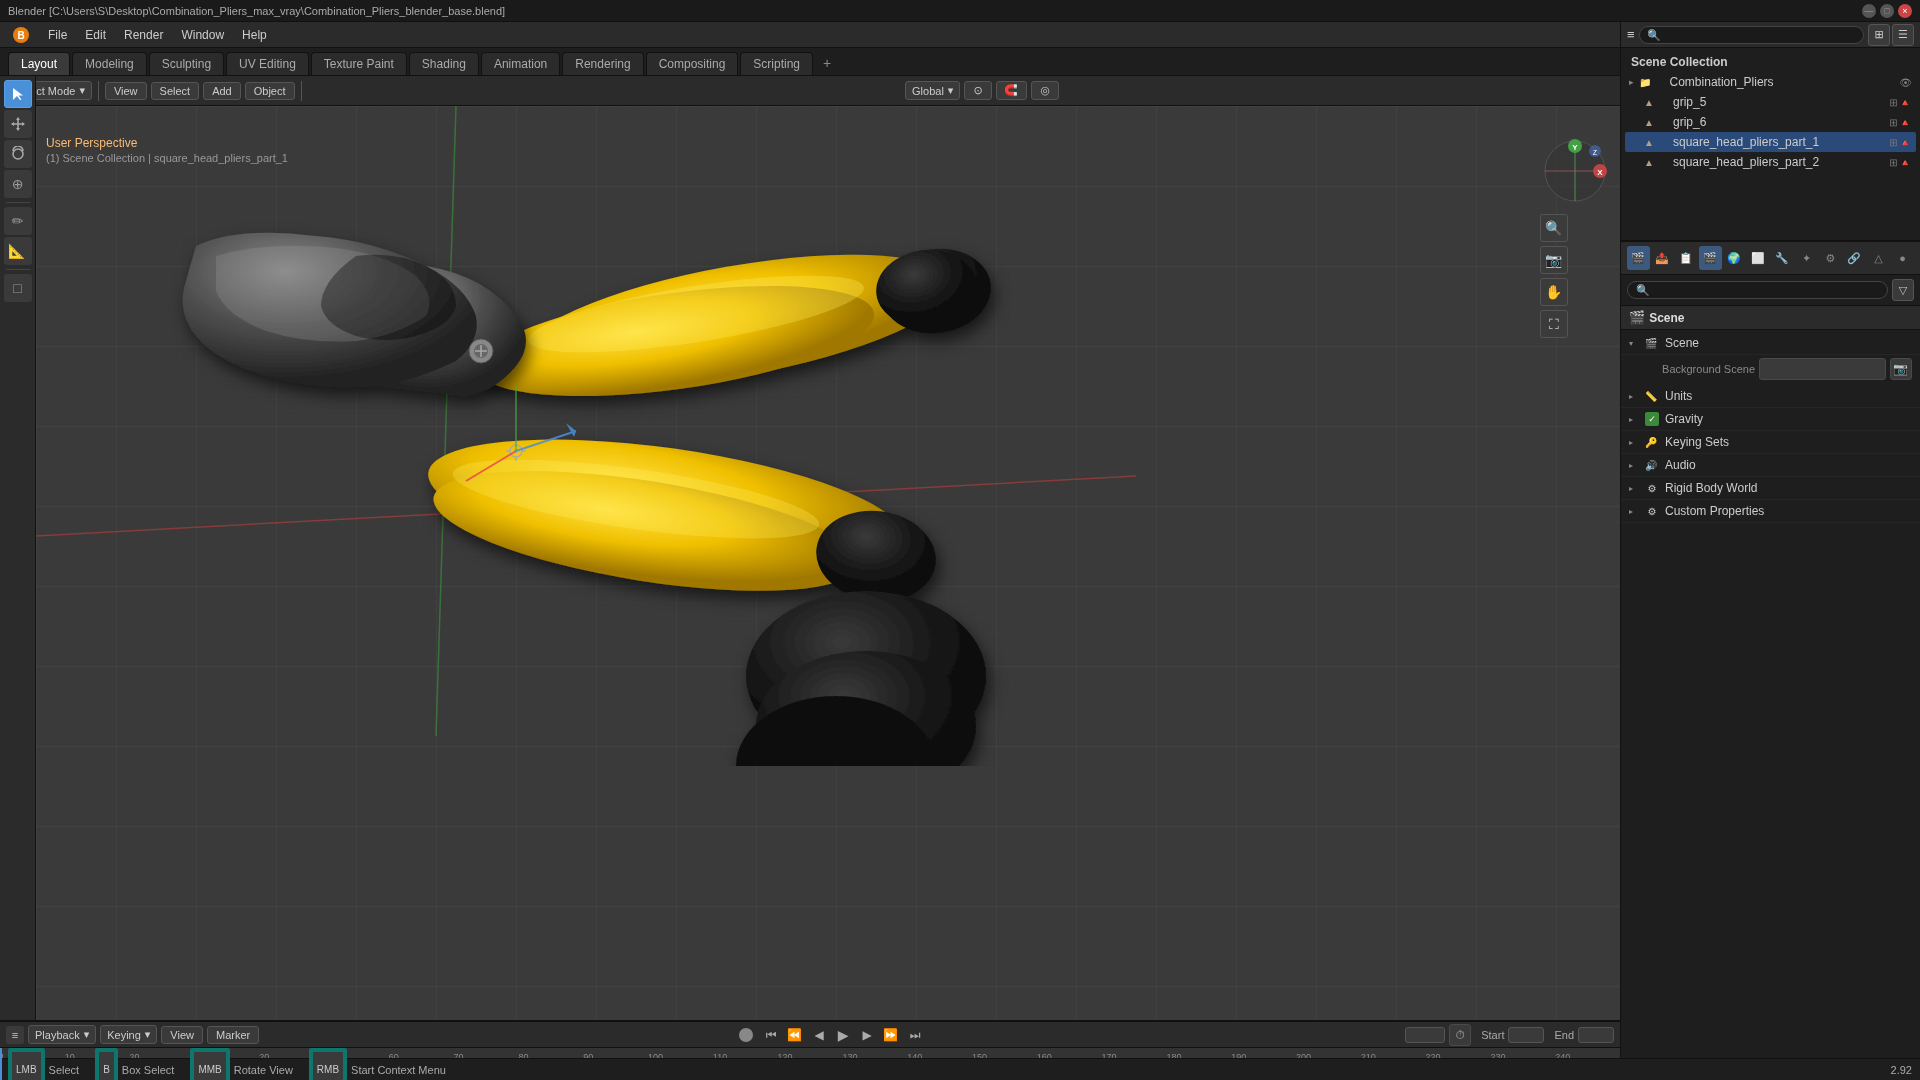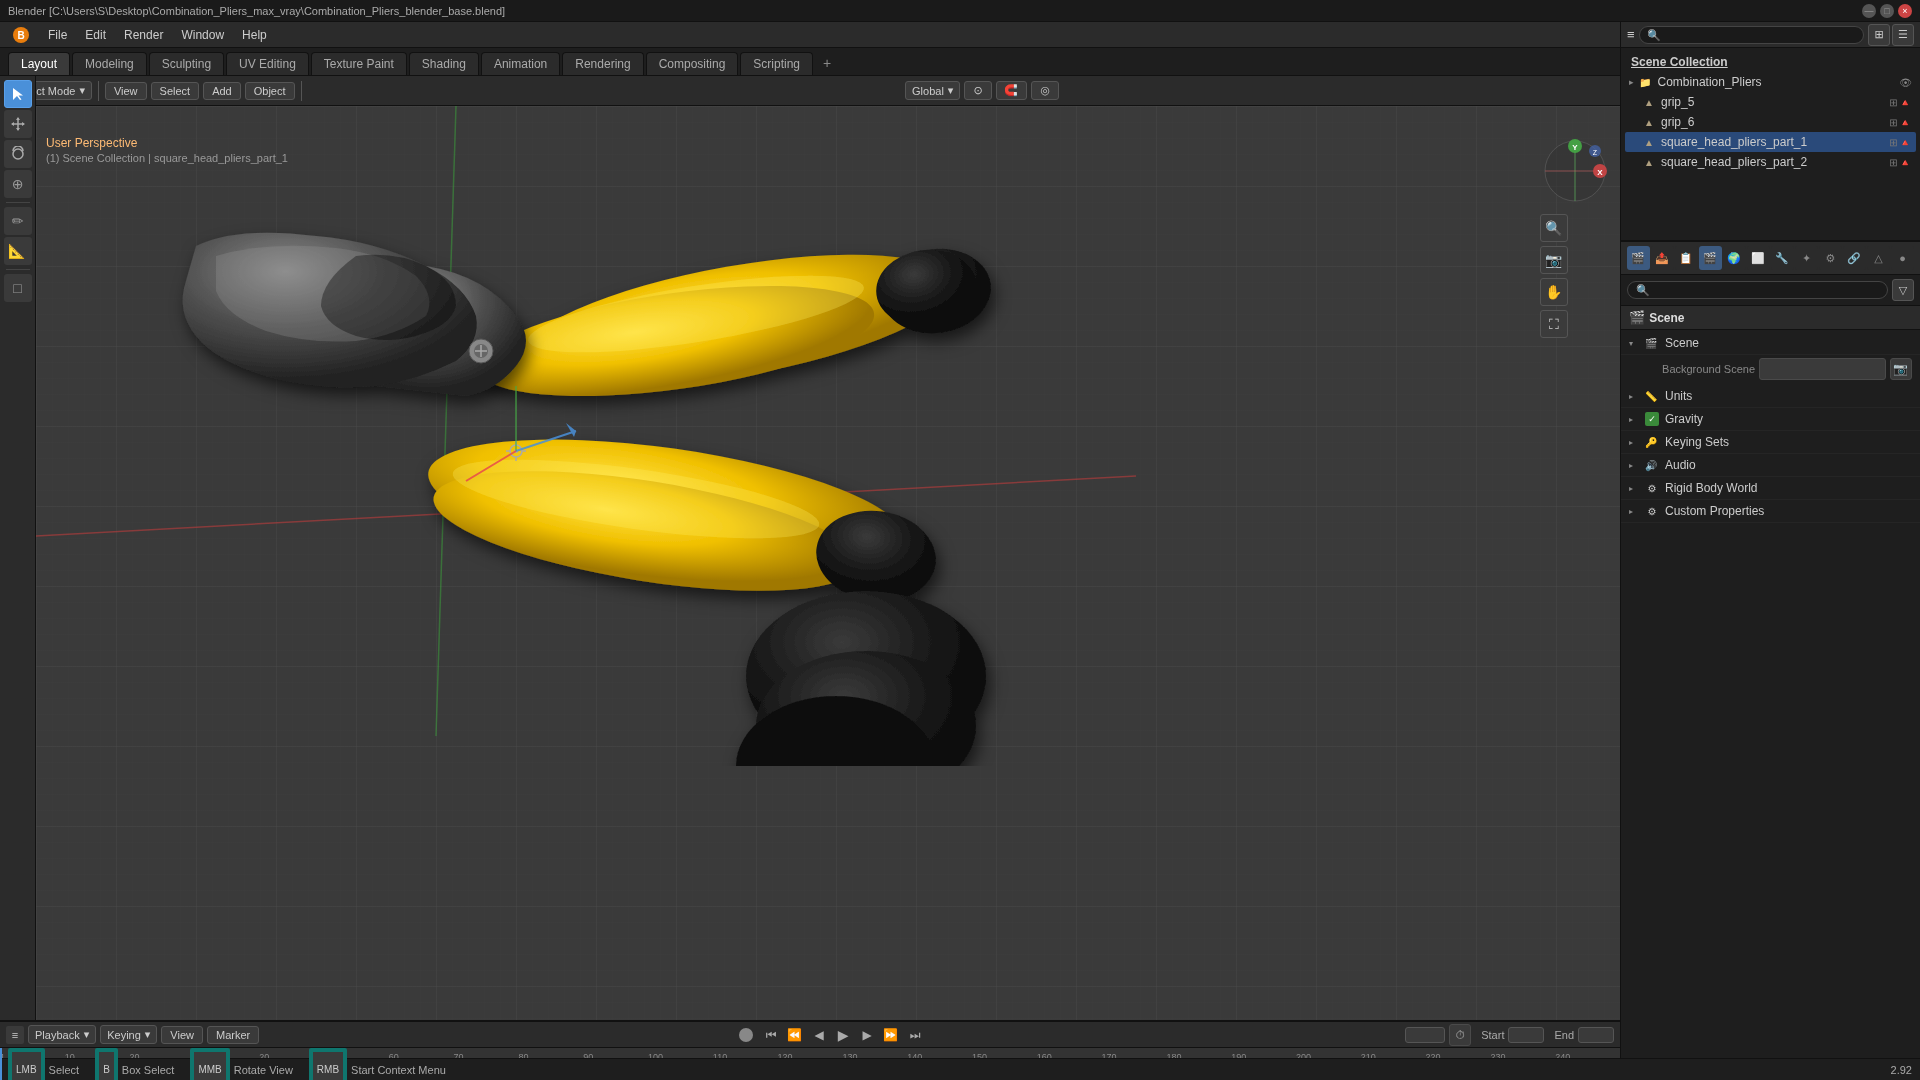--- a/index.html
+++ b/index.html
@@ -236,21 +236,21 @@
       display: flex;
       align-items: center;
       padding: 2px 4px;
       cursor: pointer;
       border-radius: 2px;
       gap: 4px;
     }
     .outliner-item.selected { background: #2a4a7a; }
     .outliner-indent { padding-left: 16px; }
     .outliner-icon { width: 16px; height: 16px; display: flex; align-items: center; justify-content: center; font-size: 10px; }
-    .outliner-label { font-size: 12px; flex: 1; }
+    .outliner-label { font-size: 12px; flex: 1; margin-left: 12px; }
     .outliner-icons-right { display: flex; gap: 2px; }
 
     
     #properties-panel {
       flex: 1;
       display: flex;
       overflow: hidden;
     }
     .props-filter-btn {
       width: 22px; height: 22px;
@@ -702,21 +702,21 @@
   <div id="outliner">
     <div id="outliner-header">
       <span style="font-size:13px;">≡</span>
       <input class="outliner-search" type="text" placeholder="🔍" style="flex: 1 1 0%; background: rgb(26, 26, 26); border: 1px solid rgb(68, 68, 68); border-radius: 10px; padding: 2px 8px; color: rgb(204, 204, 204); font-size: 11px; outline: none;">
       <div style="display:flex;gap:2px;">
         <div class="props-filter-btn">⊞</div>
         <div class="props-filter-btn">☰</div>
       </div>
     </div>
     <div id="outliner-content">
-      <div style="padding:3px 6px;font-size:12px;color:#ccc;font-weight:bold;text-decoration:underline;">Scene Collection</div>
+      <div style="padding:3px 6px;font-size:12px;color:#ccc;font-weight:bold;">Scene Collection</div>
 
       <div class="outliner-item">
         <span style="font-size:9px;color:#888;">▸</span>
         <span class="outliner-icon">📁</span>
         <span class="outliner-label">Combination_Pliers</span>
         <div class="outliner-icons-right">
           <span style="font-size:10px;color:#888;">👁</span>
         </div>
       </div>
 

